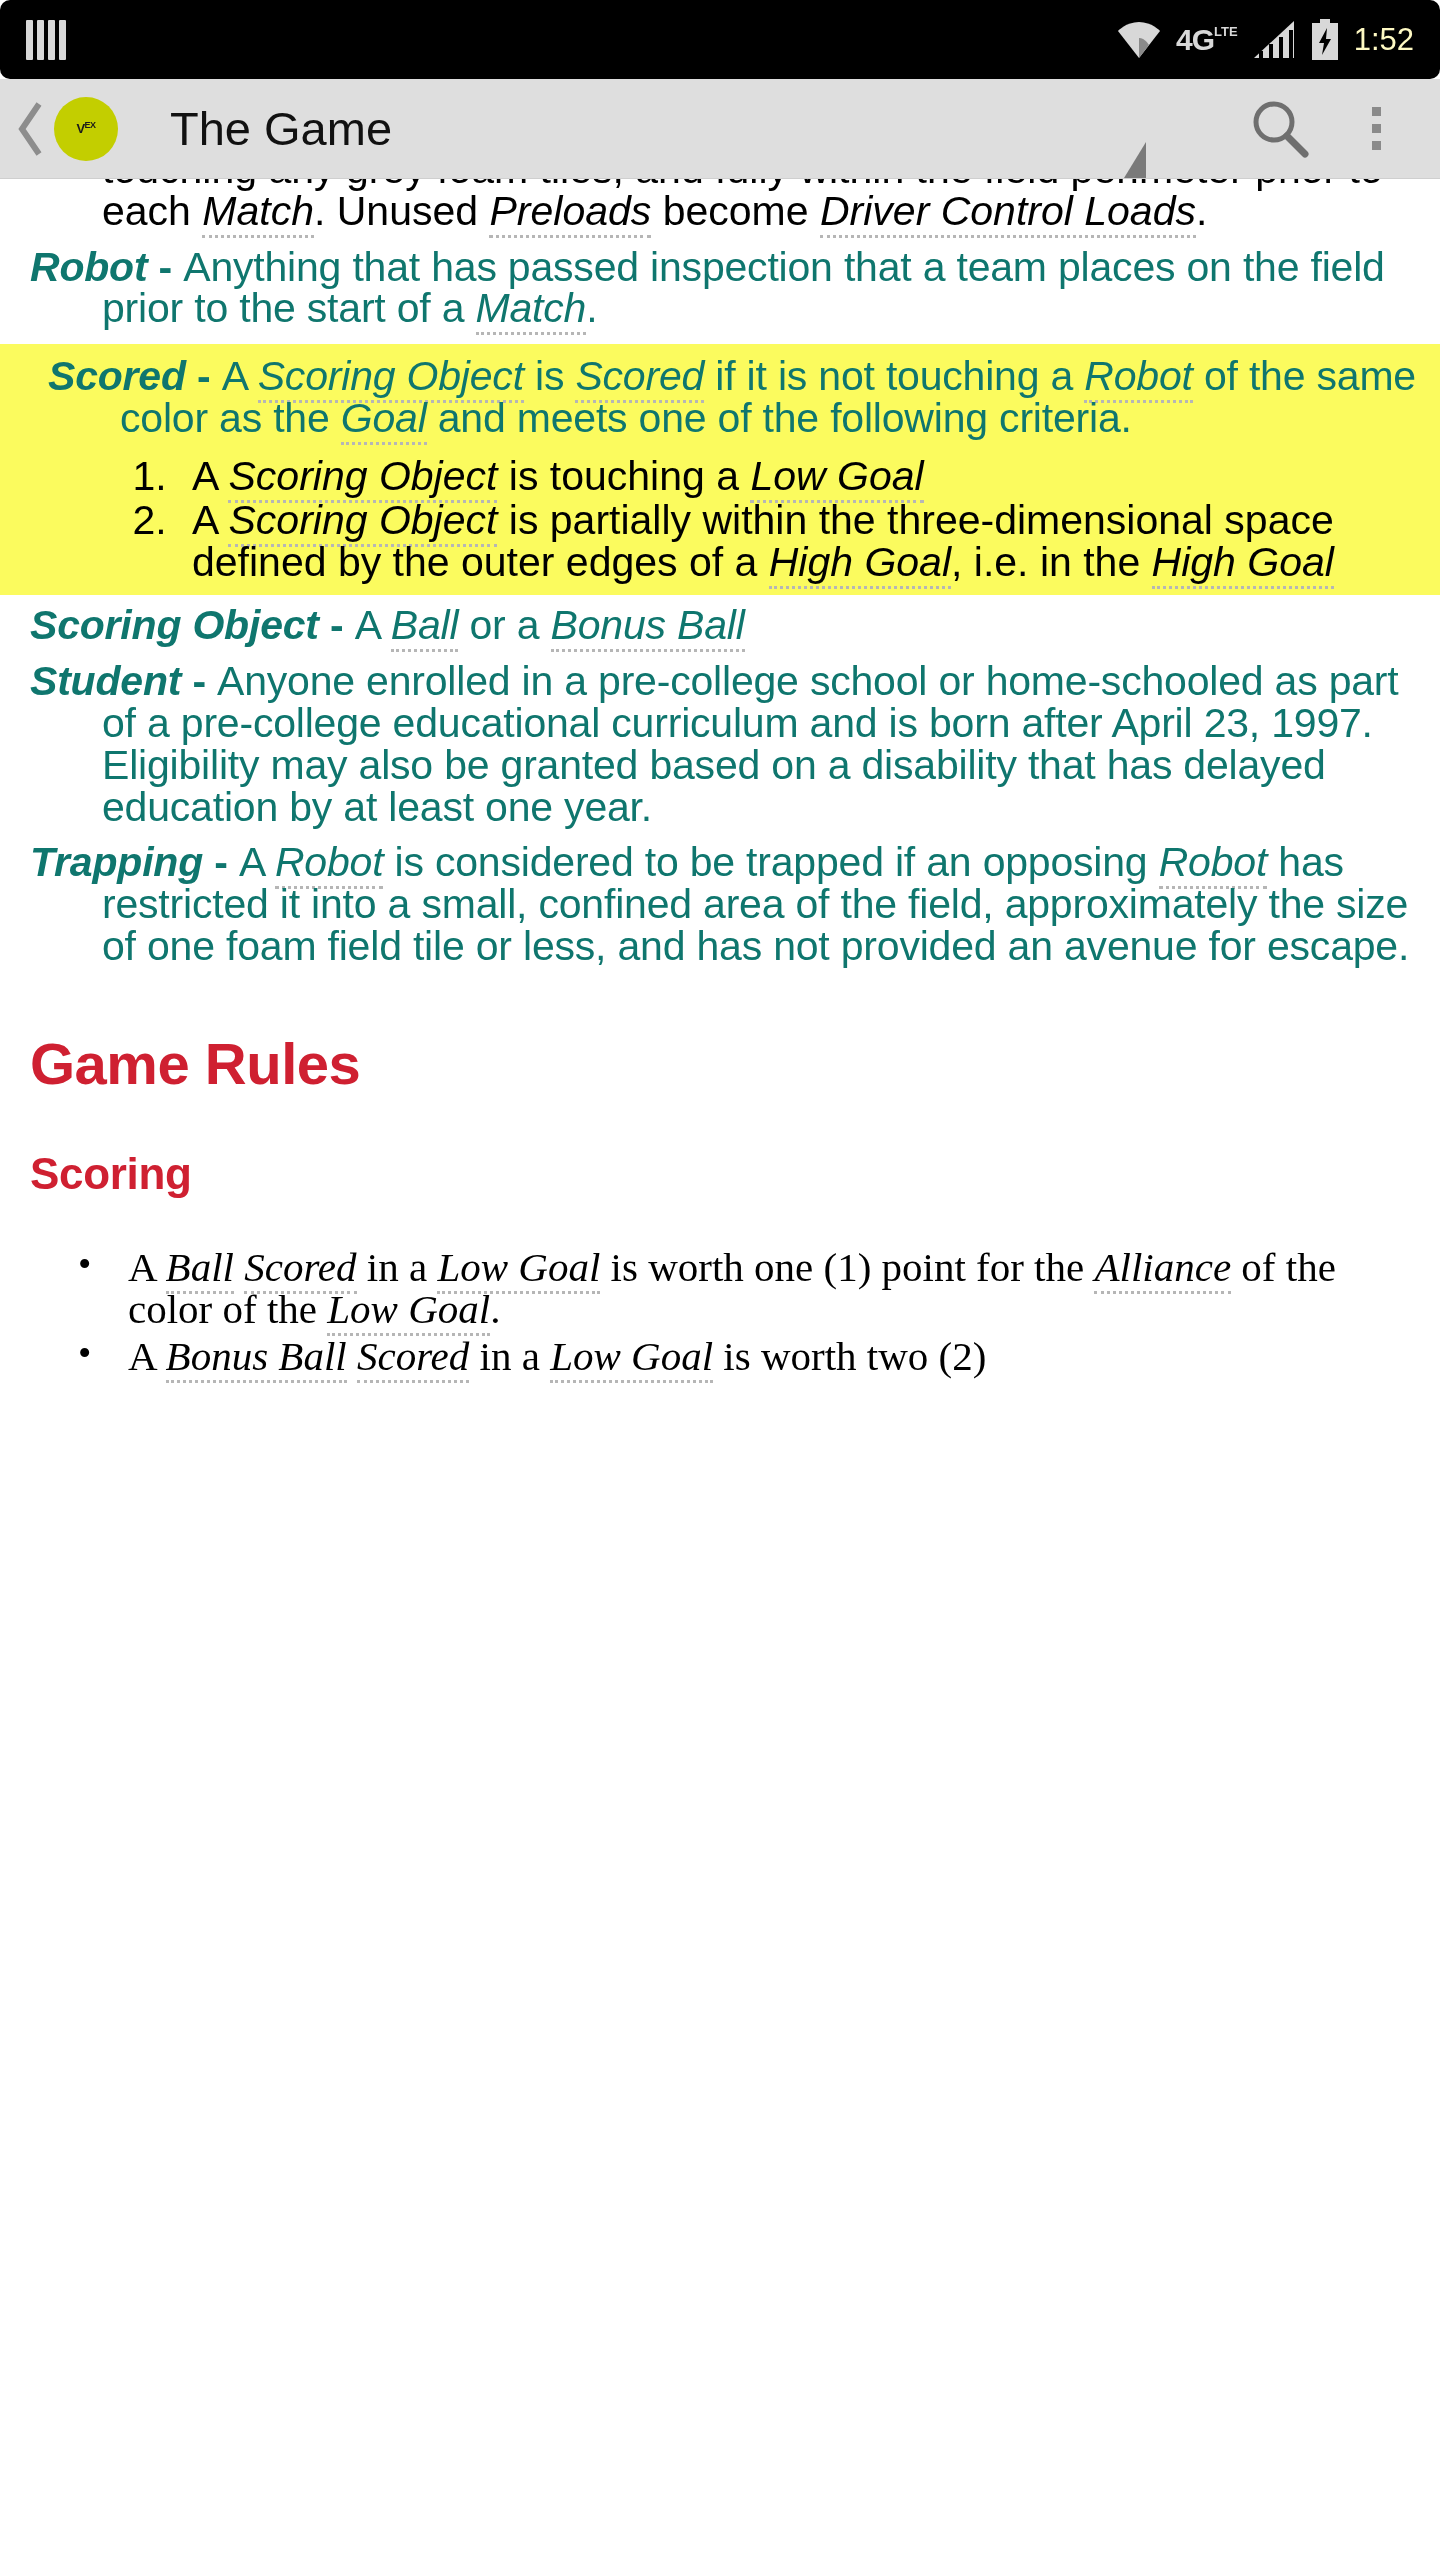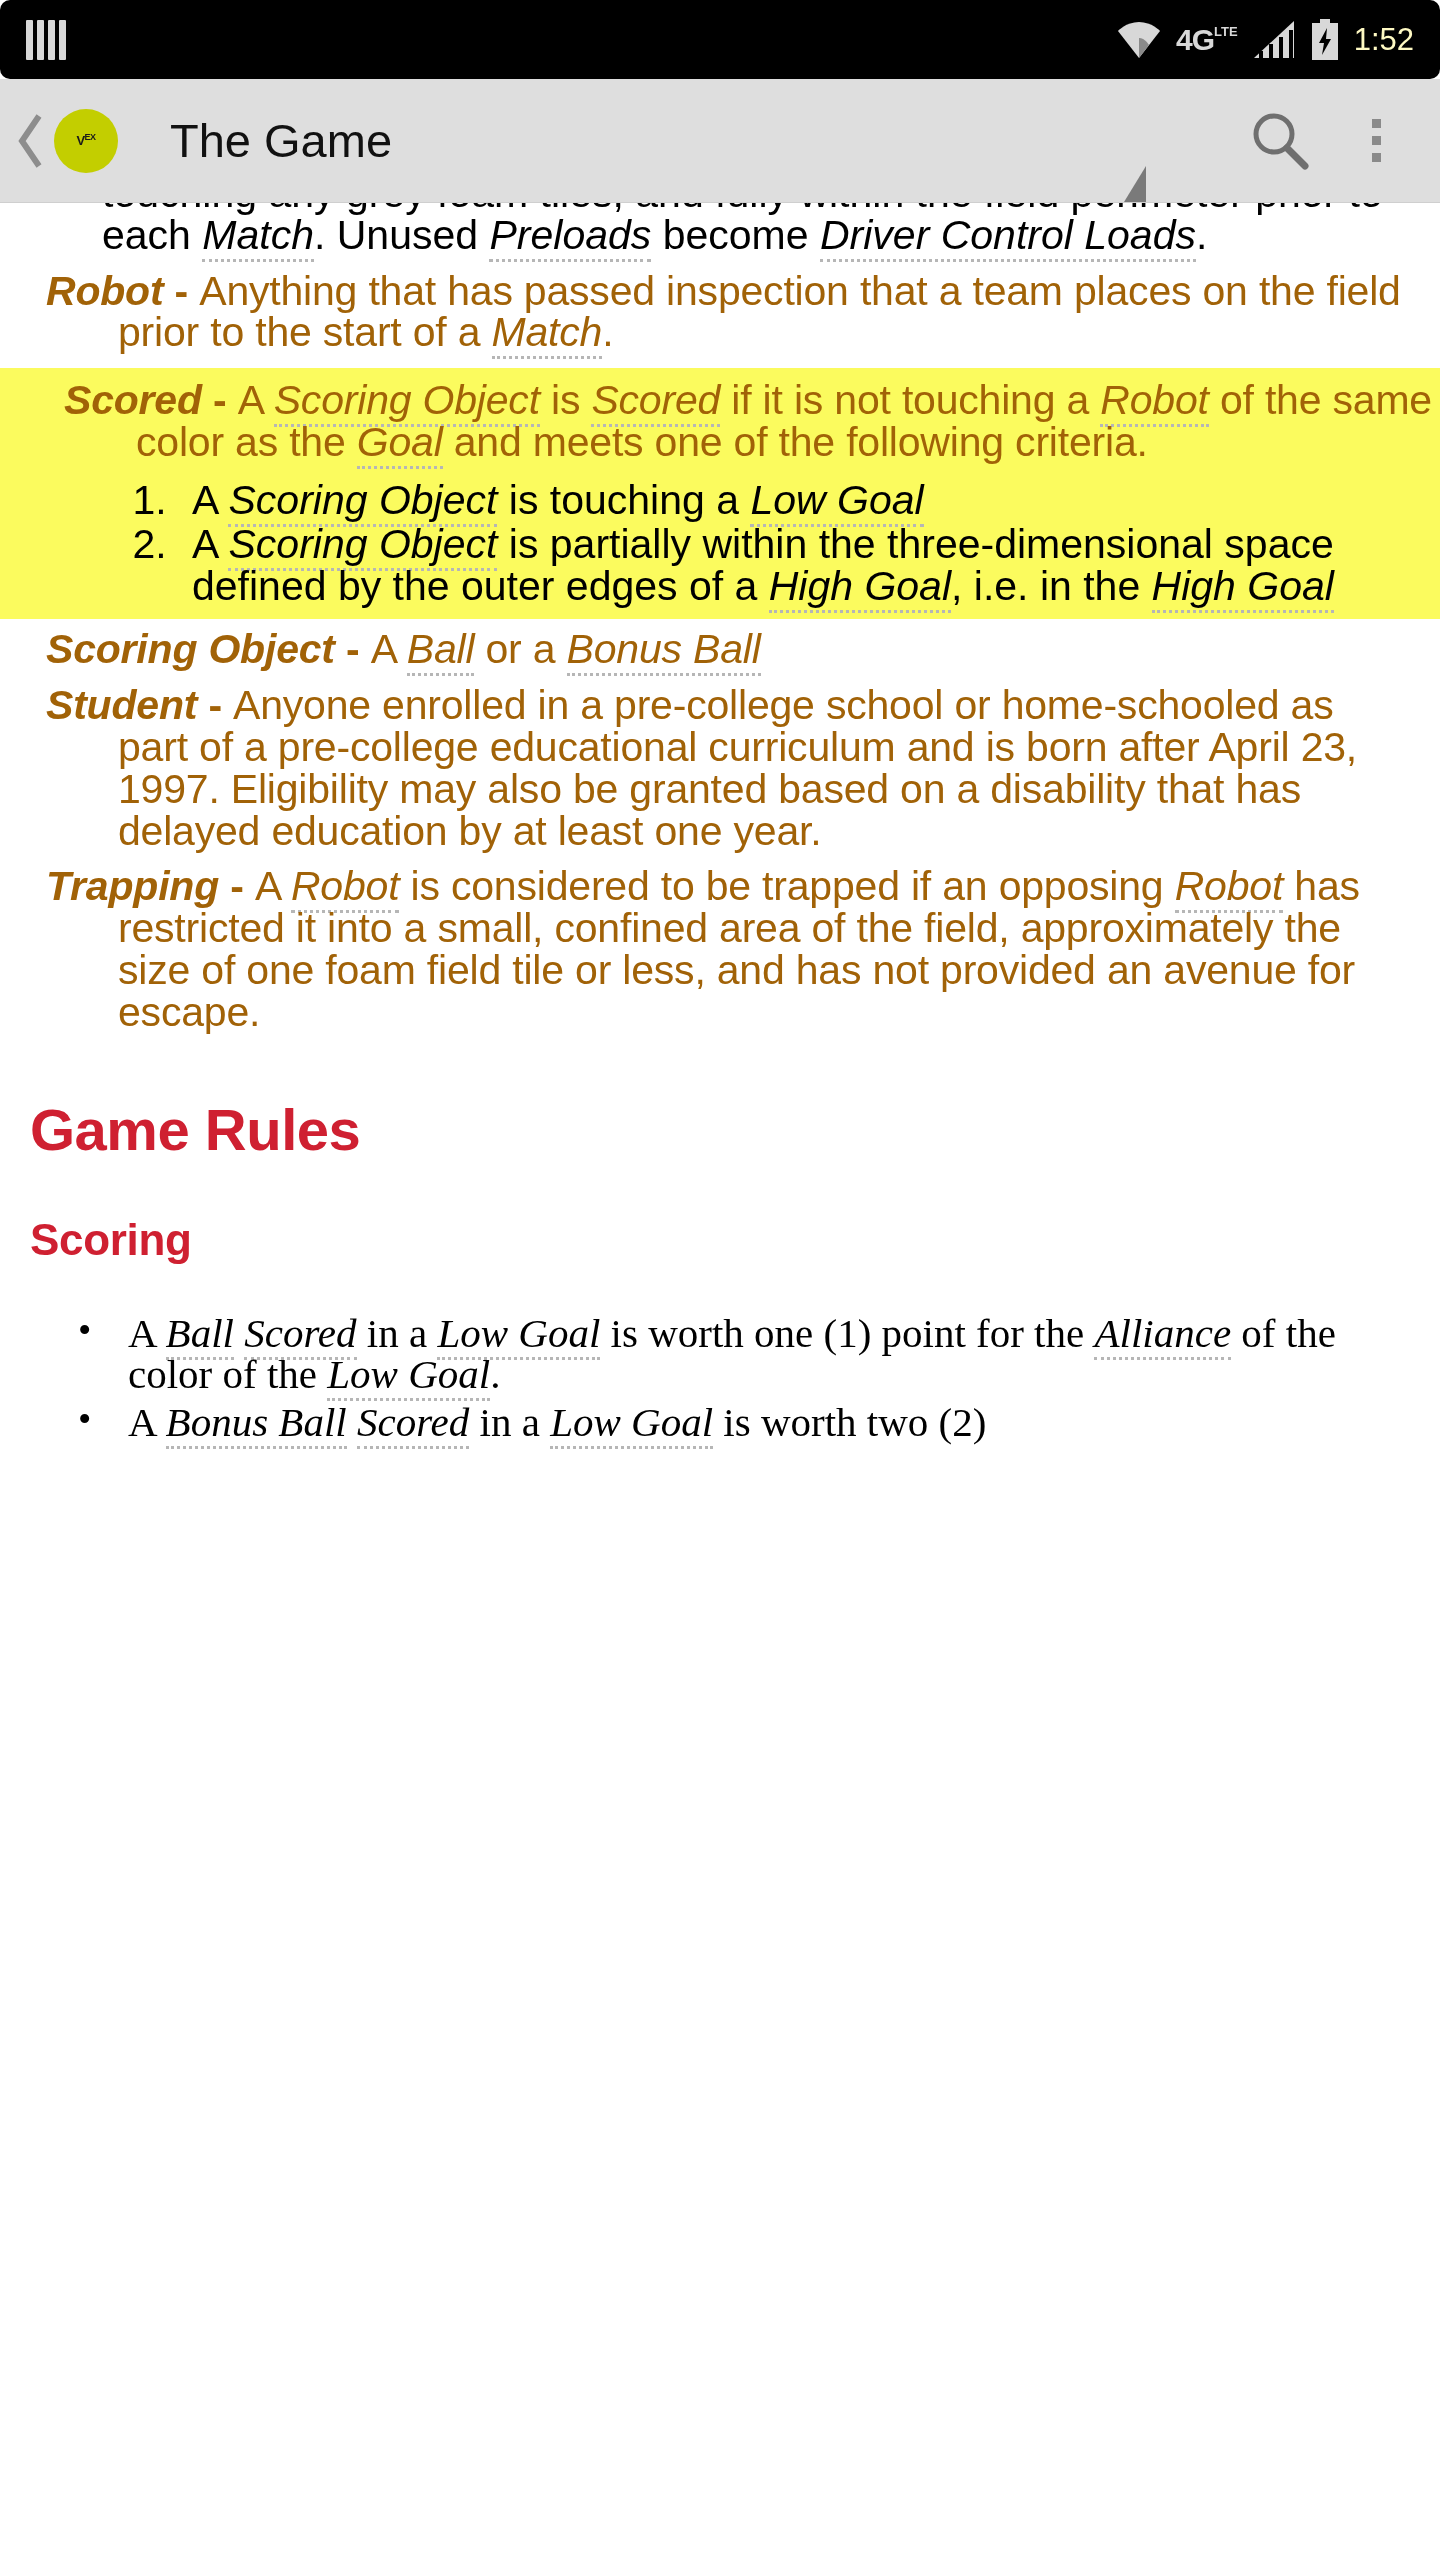--- a/index.html
+++ b/index.html
@@ -60,21 +60,21 @@
     color: #fef9c3;
     font-size: 31px;
     line-height: 1;
     font-family: "Liberation Sans", sans-serif;
     letter-spacing: 0px;
   }
 
   
   #action-bar {
     position: relative;
-    height: 124px;
+    height: 100px;
     background: #dedede;
     display: flex;
     align-items: center;
     padding: 0 32px 0 10px;
     border-bottom: 1px solid #cfcfcf;
   }
   #back-chevron {
     width: 42px;
     height: 66px;
     display: flex;
@@ -143,24 +143,24 @@
     overflow: hidden;
   }
   #content-inner {
     position: relative;
     margin-top: -30px;  
   }
 
   p.def, li.def {
     font-size: 41px;
     line-height: 1.02;
-    color: #a16207;
+    color: #0f766e;
     padding-left: 72px;
     text-indent: -72px;
-    margin: 0 0 14px 16px;
+    margin: 0 0 14px 0;
     letter-spacing: -0.2px;
   }
   p.cont {
     font-size: 41px;
     line-height: 1.02;
     color: #000000;
     padding-left: 72px;
     text-indent: 0;
     margin: 0 0 14px 0;
   }

